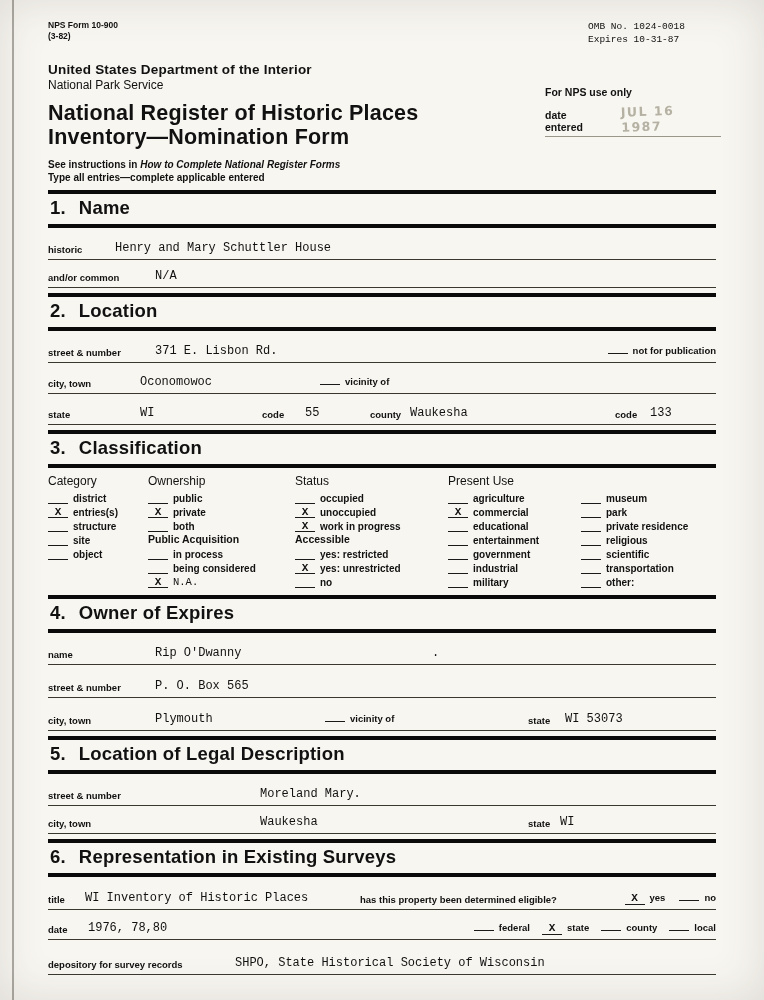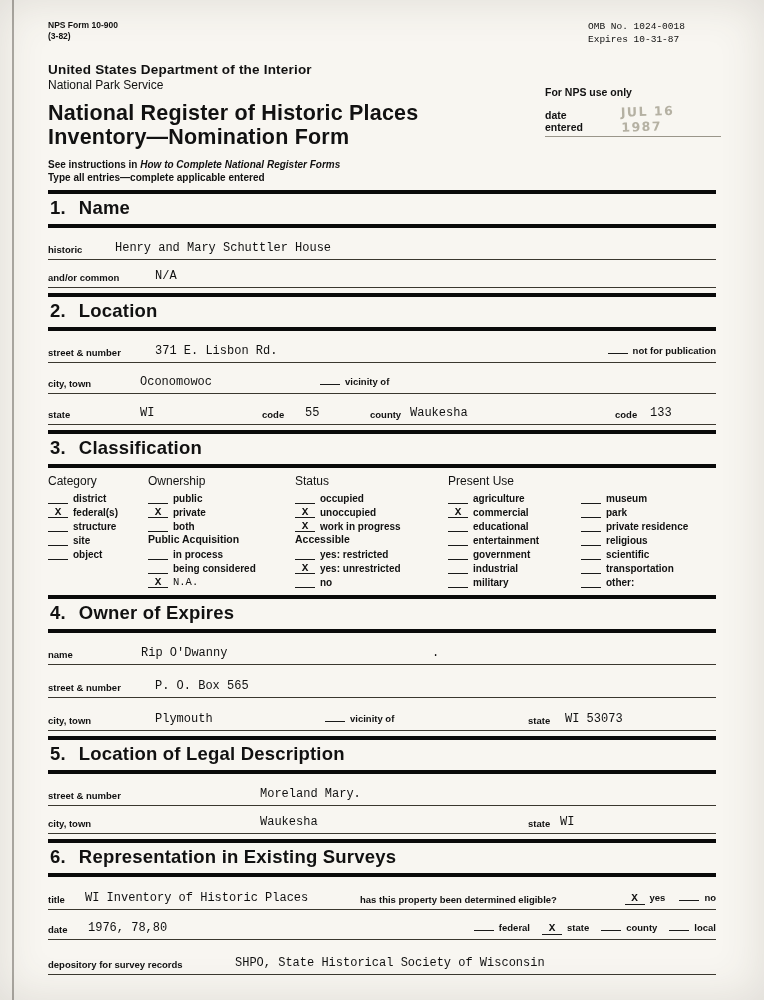--- a/index.html
+++ b/index.html
@@ -135,21 +135,21 @@
   <div class="classgrid">
 
     <div class="ccol" style="left:0">
       <div class="chead">Category</div>
       <div class="citem">
           <span class="chk"><span></span></span>
           <span class="clabel">district</span>
         </div>
       <div class="citem">
           <span class="chk"><span>X</span></span>
-          <span class="clabel">federal(s)</span>
+          <span class="clabel">entries(s)</span>
         </div>
       <div class="citem">
           <span class="chk"><span></span></span>
           <span class="clabel">structure</span>
         </div>
       <div class="citem">
           <span class="chk"><span></span></span>
           <span class="clabel">site</span>
         </div>
       <div class="citem">
@@ -279,21 +279,21 @@
         </div>
     </div>
   </div>
 
   <div class="sechead">
     <span class="secnum">4.</span>
     <span class="sectitle">Owner of Expires</span>
   </div>
   <div class="frow h32">
     <span class="lbl at" style="left:0">name</span>
-    <span class="val at" style="left:93px">Rip O'Dwanny</span>
+    <span class="val at" style="left:107px">Rip O'Dwanny</span>
     <span class="val at" style="left:384px">.</span>
   </div>
   <div class="frow h33">
     <span class="lbl at" style="left:0">street &amp; number</span>
     <span class="val at" style="left:107px">P. O. Box 565</span>
   </div>
   <div class="frow h33">
     <span class="lbl at" style="left:0">city, town</span>
     <span class="val at" style="left:107px">Plymouth</span>
     <span class="at" style="left:277px"><span class="blank"></span><span class="lbl">vicinity of</span></span>

